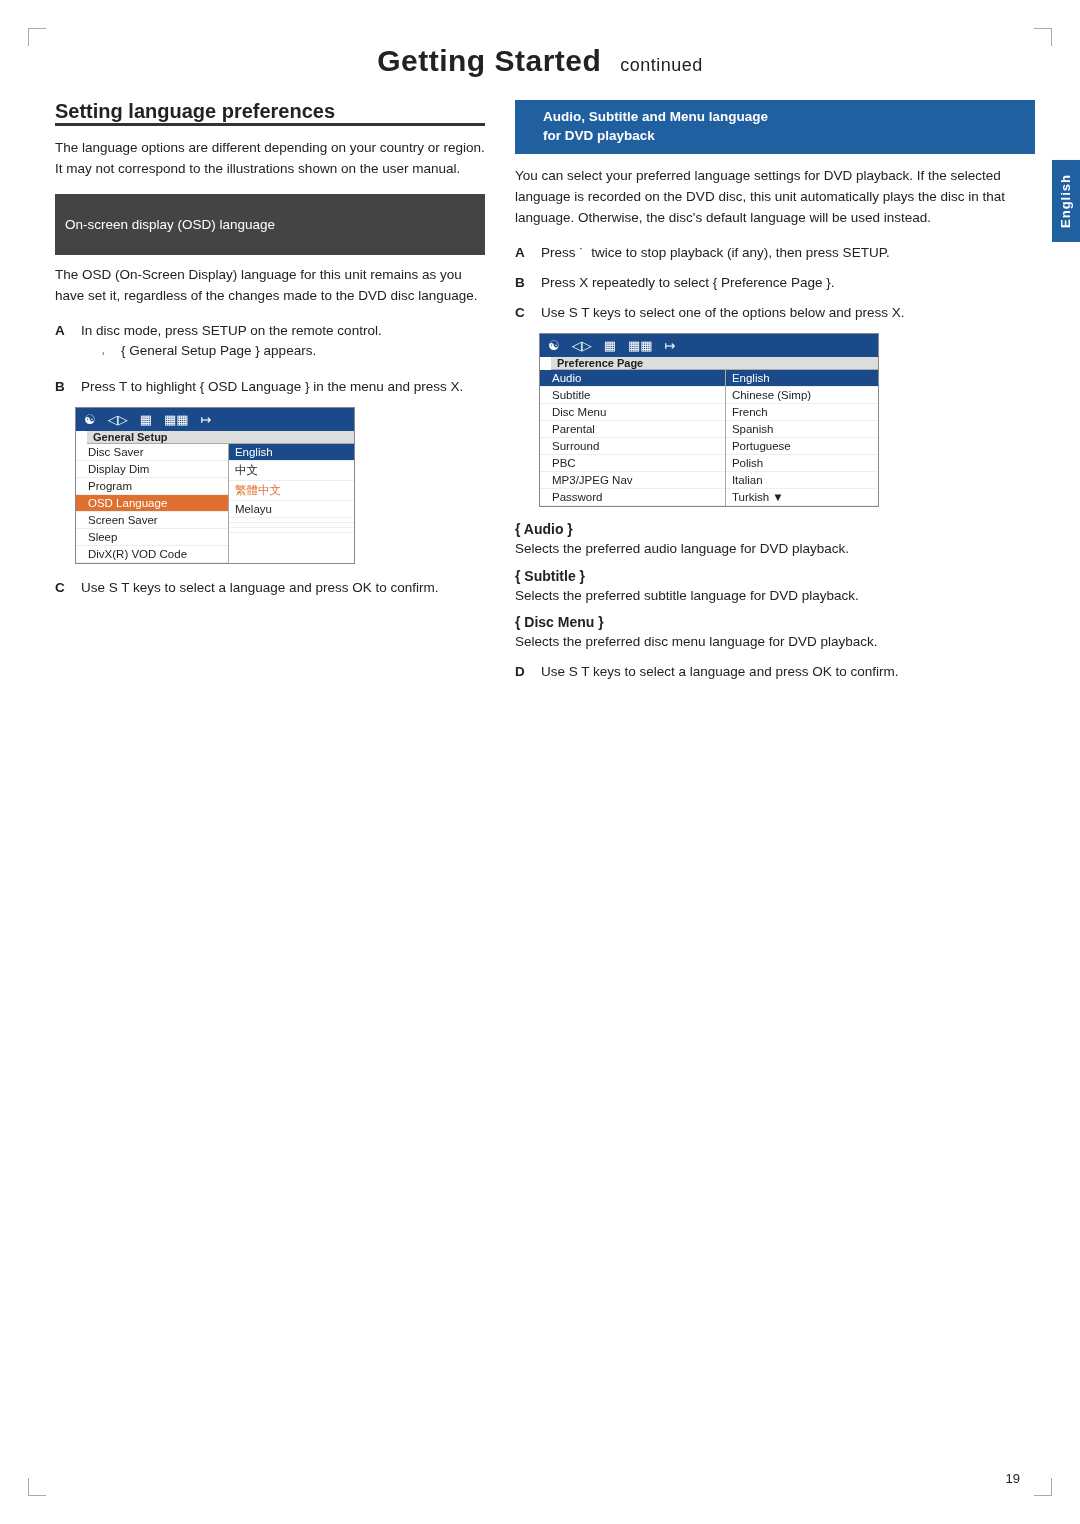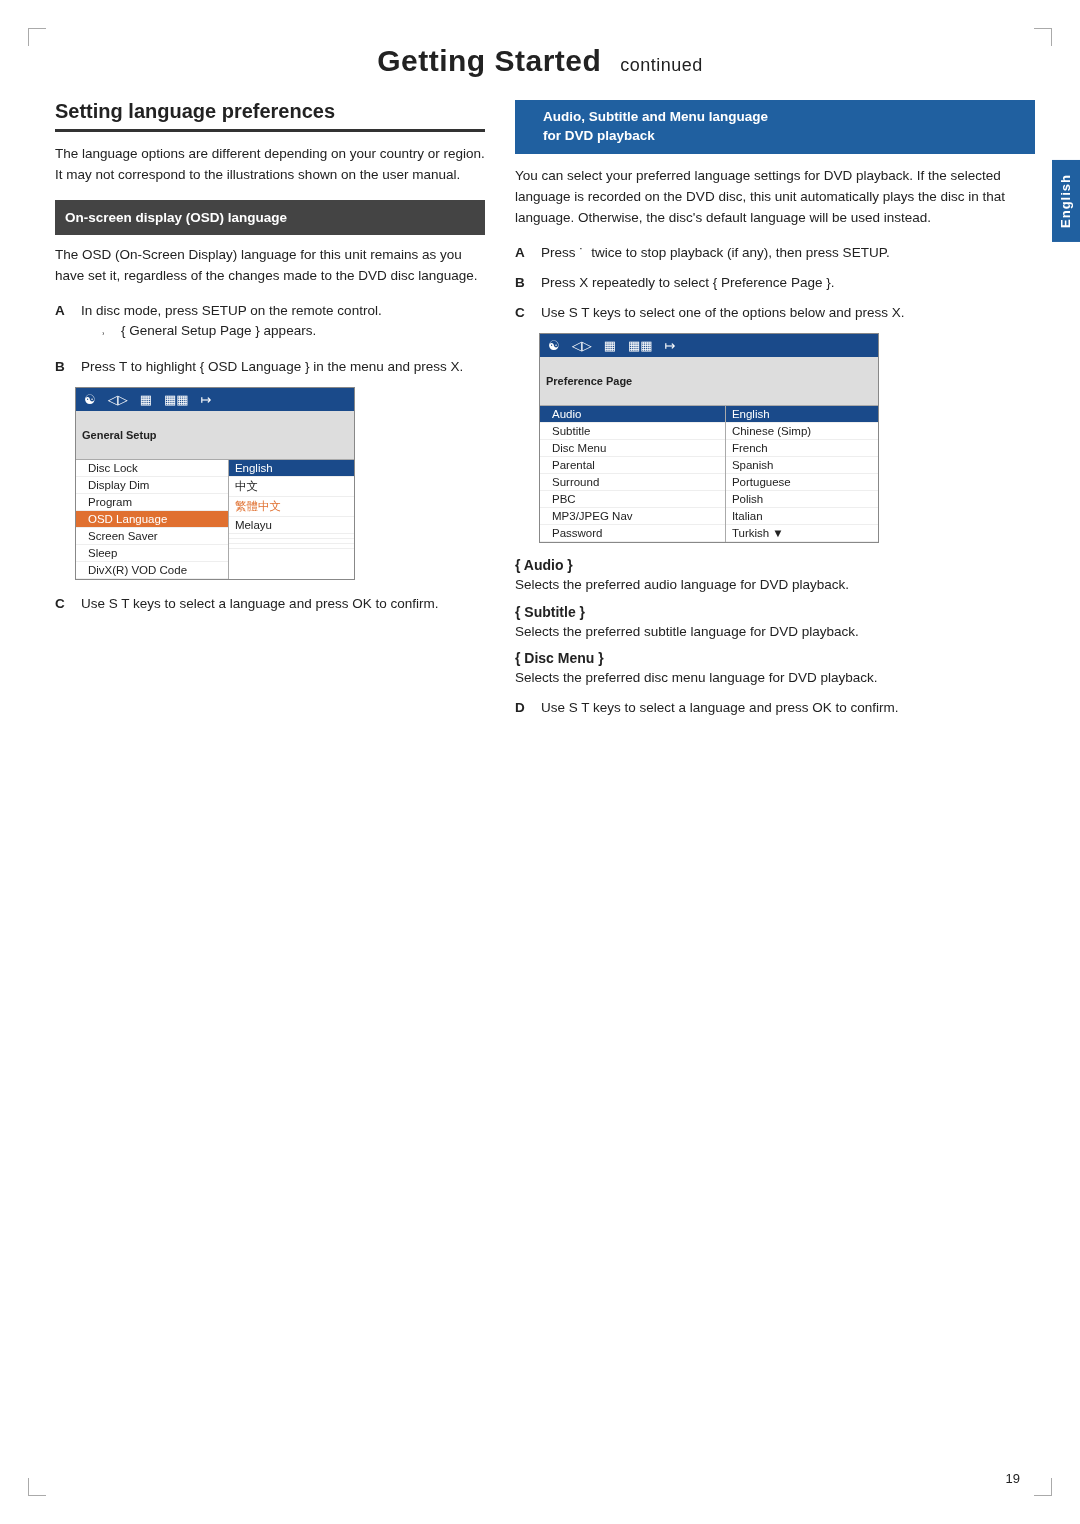--- a/index.html
+++ b/index.html
@@ -84,37 +84,37 @@
       left: 460px;
       top: 0;
       width: 520px;
     }
 
     
     .section-title {
       font-size: 20px;
       font-weight: bold;
       border-bottom: 3px solid #333;
-      padding-bottom: 6px;
+      padding-bottom: 0;
       margin-bottom: 12px;
     }
 
     .body-text {
       font-size: 13.5px;
       line-height: 1.55;
       margin-bottom: 14px;
     }
 
     
     .sub-header {
       background: #444;
       color: white;
       font-size: 13.5px;
-      font-weight: bold;
-      padding: 10px 10px;
+      font-weight: normal;
+      padding: 23px 10px;
       margin-bottom: 10px;
     }
 
     .sub-header-blue {
       background: #2060a0;
       color: white;
       font-size: 13.5px;
       font-weight: bold;
       padding: 8px 28px;
       margin-bottom: 12px;
@@ -159,24 +159,25 @@
       color: white;
       padding: 4px 8px;
       font-size: 13px;
       display: flex;
       gap: 12px;
       align-items: center;
     }
     .menu-toolbar span { font-size: 13px; }
     .menu-section-label {
       background: #ddd;
-      padding: 18px 6px;
+      padding: 0 6px;
       font-size: 11px;
       font-weight: bold;
       border-bottom: 1px solid #aaa;
+      margin-left: 11px;
     }
     .menu-table {
       display: flex;
       width: 100%;
     }
     .menu-left-col {
       width: 55%;
       border-right: 1px solid #aaa;
     }
     .menu-right-col {
@@ -287,21 +288,21 @@
       <div class="menu-toolbar">
         <span>☯</span>
         <span>◁▷</span>
         <span>▦</span>
         <span>▦▦</span>
         <span>↦</span>
       </div>
       <div class="menu-section-label">General Setup</div>
       <div class="menu-table">
         <div class="menu-left-col">
-          <div class="menu-item">Disc Lock</div>
+          <div class="menu-item">Disc Saver</div>
           <div class="menu-item">Display Dim</div>
           <div class="menu-item">Program</div>
           <div class="menu-item highlighted-orange">OSD Language</div>
           <div class="menu-item">Screen Saver</div>
           <div class="menu-item">Sleep</div>
           <div class="menu-item">DivX(R) VOD Code</div>
         </div>
         <div class="menu-right-col">
           <div class="menu-item-value selected">English</div>
           <div class="menu-item-value">中文</div>

